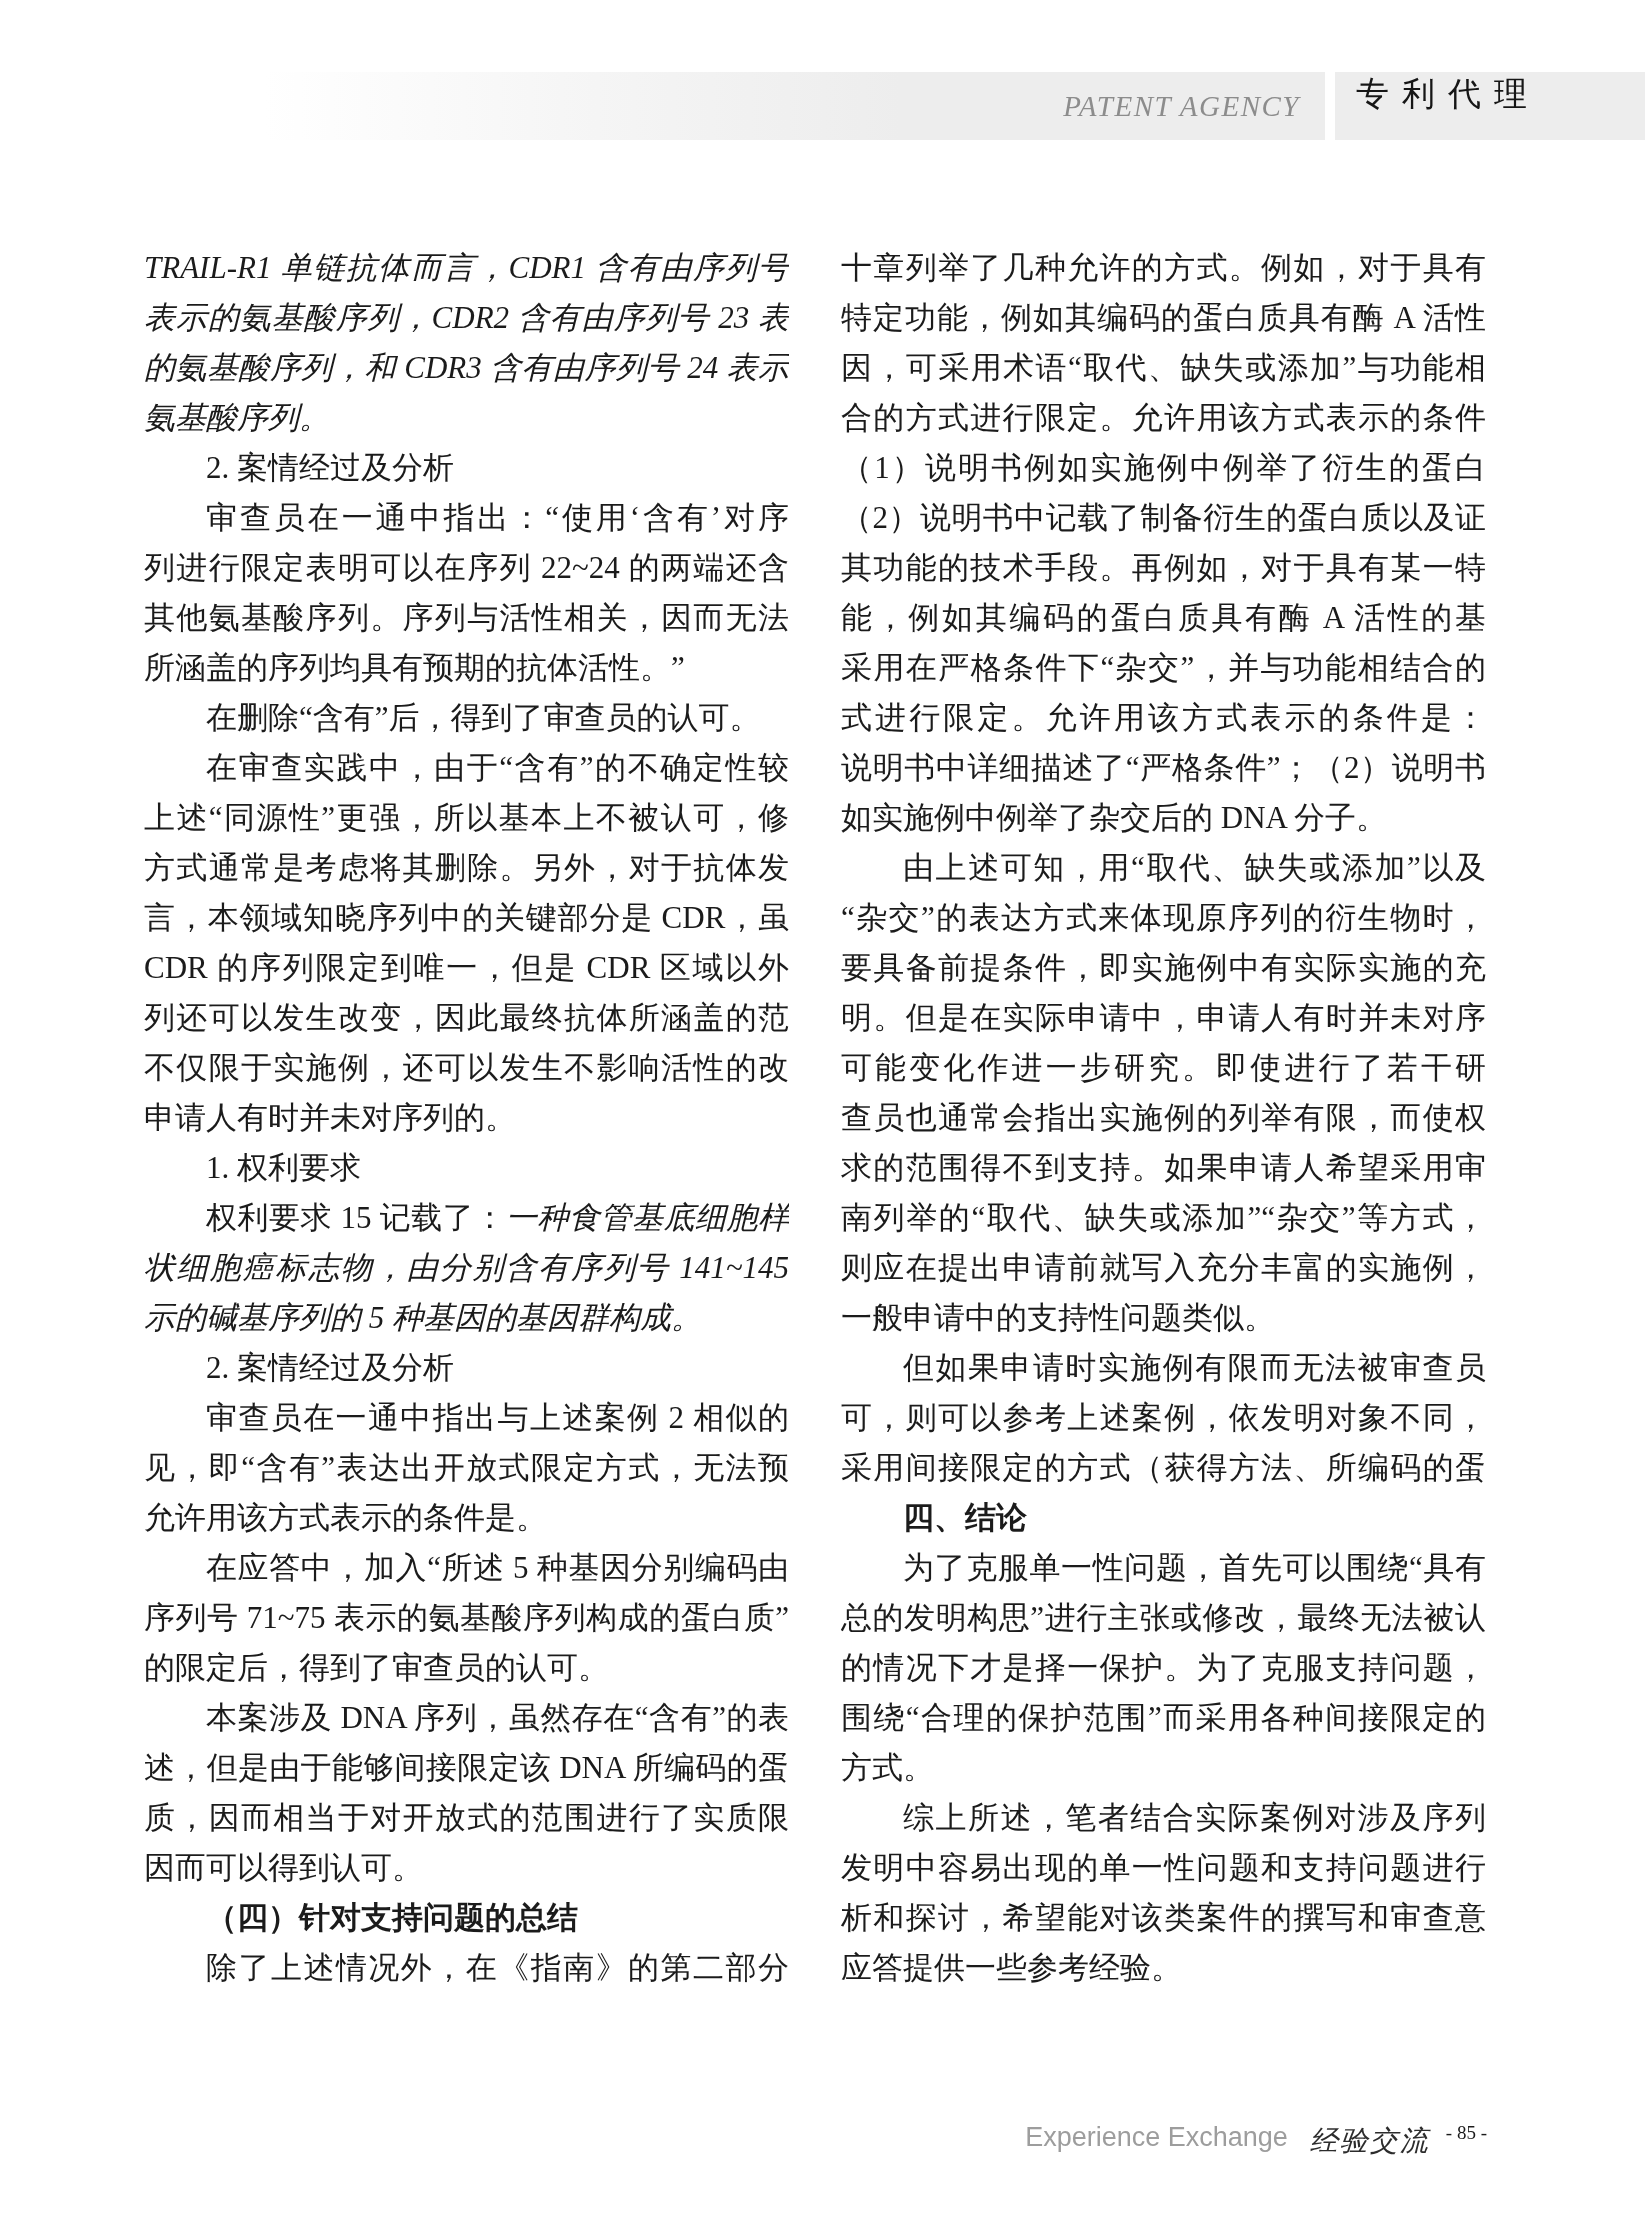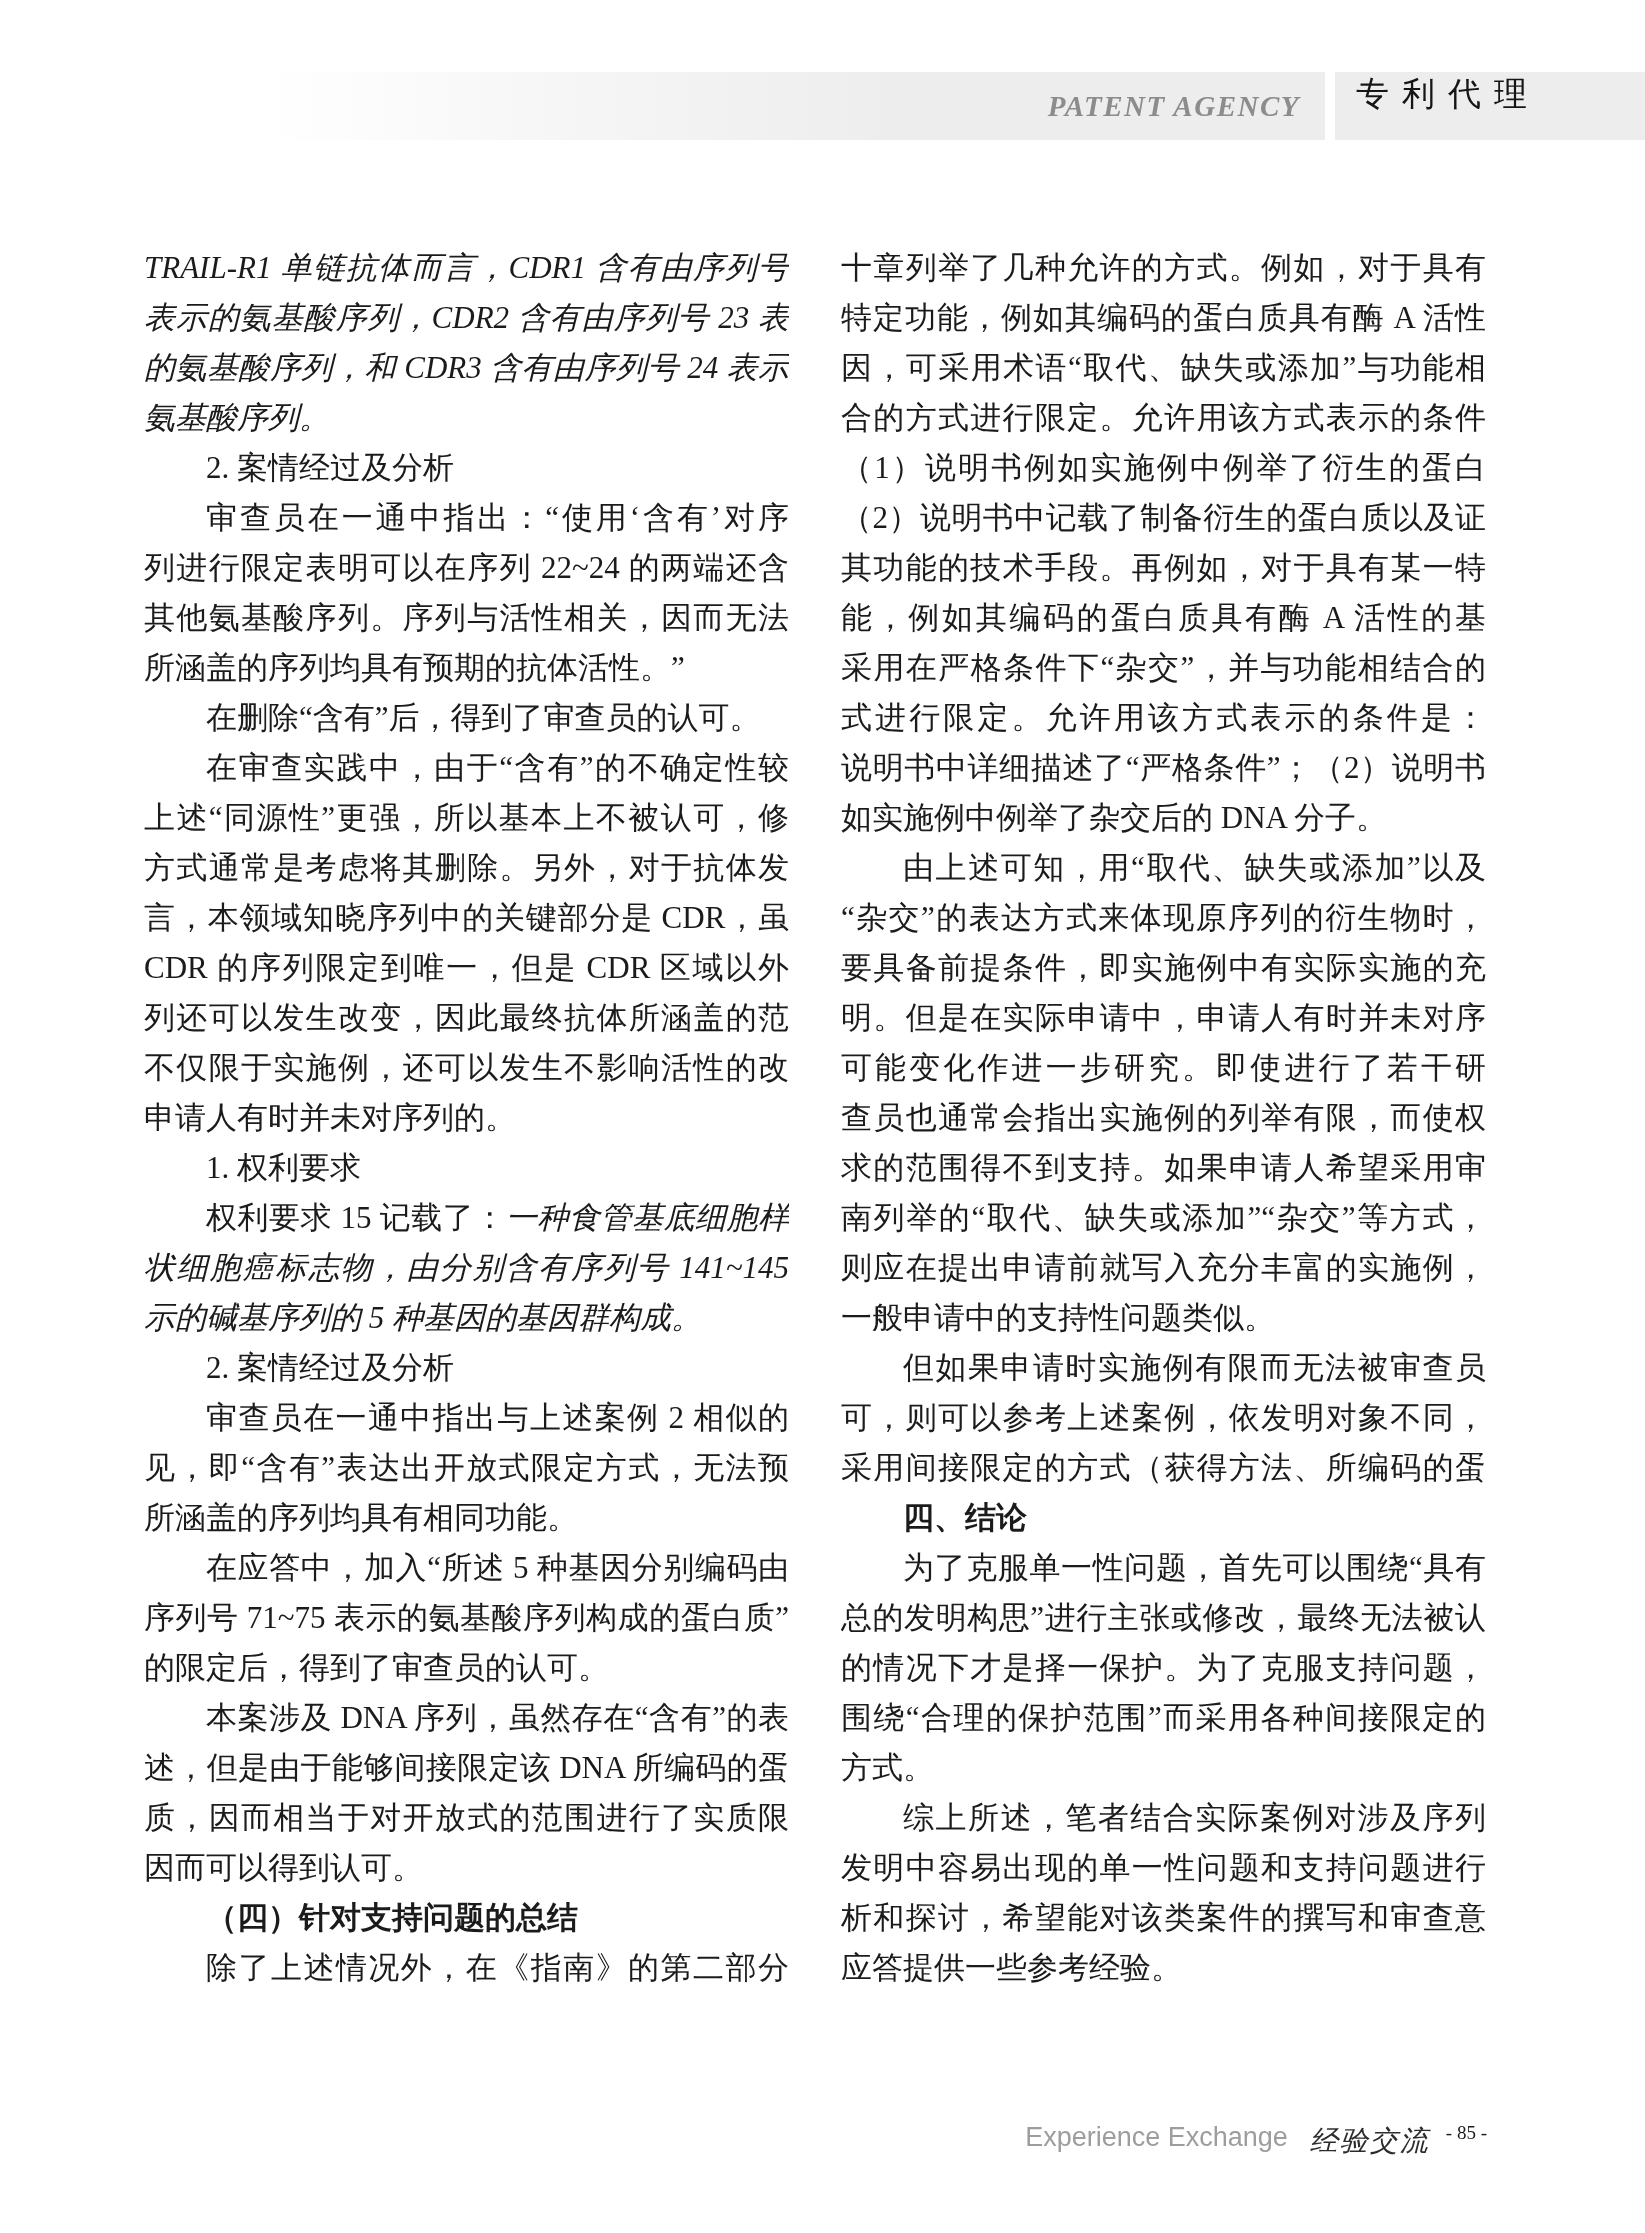--- a/index.html
+++ b/index.html
@@ -11,21 +11,21 @@
   .page{
     position:relative; width:1646px; height:2234px; margin:0 auto;
     background:#ffffff; overflow:hidden;
     font-family:"Liberation Serif","DejaVu Serif",serif;
     color:var(--text);
   }
   
   .band-left{
     position:absolute; top:72px; left:0; width:1325px; height:68px;
     background:linear-gradient(90deg,#ffffff 0%,#ffffff 20%,#f5f5f5 45%,var(--band) 68%,var(--band) 100%);
-    display:flex; align-items:center; justify-content:flex-end;font-weight:bold;
+    display:flex; align-items:center; justify-content:flex-end;
   }
   .journal-en{
     font-family:"Liberation Serif","DejaVu Serif",serif;
     font-style:italic; font-size:29px; letter-spacing:1.5px;
     color:var(--header-en); padding-right:25px; white-space:nowrap;
   }
   .band-right{
     position:absolute; top:72px; left:1335px; right:0; height:68px;
     background:var(--band);
     display:flex; align-items:flex-start;
@@ -103,21 +103,21 @@
       <div class="line just">列还可以发生改变，因此最终抗体所涵盖的范围并</div>
       <div class="line just">不仅限于实施例，还可以发生不影响活性的改变，</div>
       <div class="line">申请人有时并未对序列的。</div>
       <div class="line ind">1. 权利要求</div>
       <div class="line just ind"><span>权利要求 15 记载了：</span><span class="kai">一种食管基底细胞样鳞</span></div>
       <div class="line just kai">状细胞癌标志物，由分别含有序列号 141~145 表</div>
       <div class="line kai">示的碱基序列的 5 种基因的基因群构成。</div>
       <div class="line ind">2. 案情经过及分析</div>
       <div class="line just ind">审查员在一通中指出与上述案例 2 相似的意</div>
       <div class="line just">见，即“含有”表达出开放式限定方式，无法预期</div>
-      <div class="line">所涵盖的序列均具有相同功能。</div>
+      <div class="line">允许用该方式表示的条件是。</div>
       <div class="line just ind">在应答中，加入“所述 5 种基因分别编码由</div>
       <div class="line just">序列号 71~75 表示的氨基酸序列构成的蛋白质”</div>
       <div class="line">的限定后，得到了审查员的认可。</div>
       <div class="line just ind">本案涉及 DNA 序列，虽然存在“含有”的表</div>
       <div class="line just">述，但是由于能够间接限定该 DNA 所编码的蛋白</div>
       <div class="line just">质，因而相当于对开放式的范围进行了实质限定，</div>
       <div class="line">因而可以得到认可。</div>
       <div class="line ind hei">（四）针对支持问题的总结</div>
       <div class="line just ind">除了上述情况外，在《指南》的第二部分第</div>
     </div>

